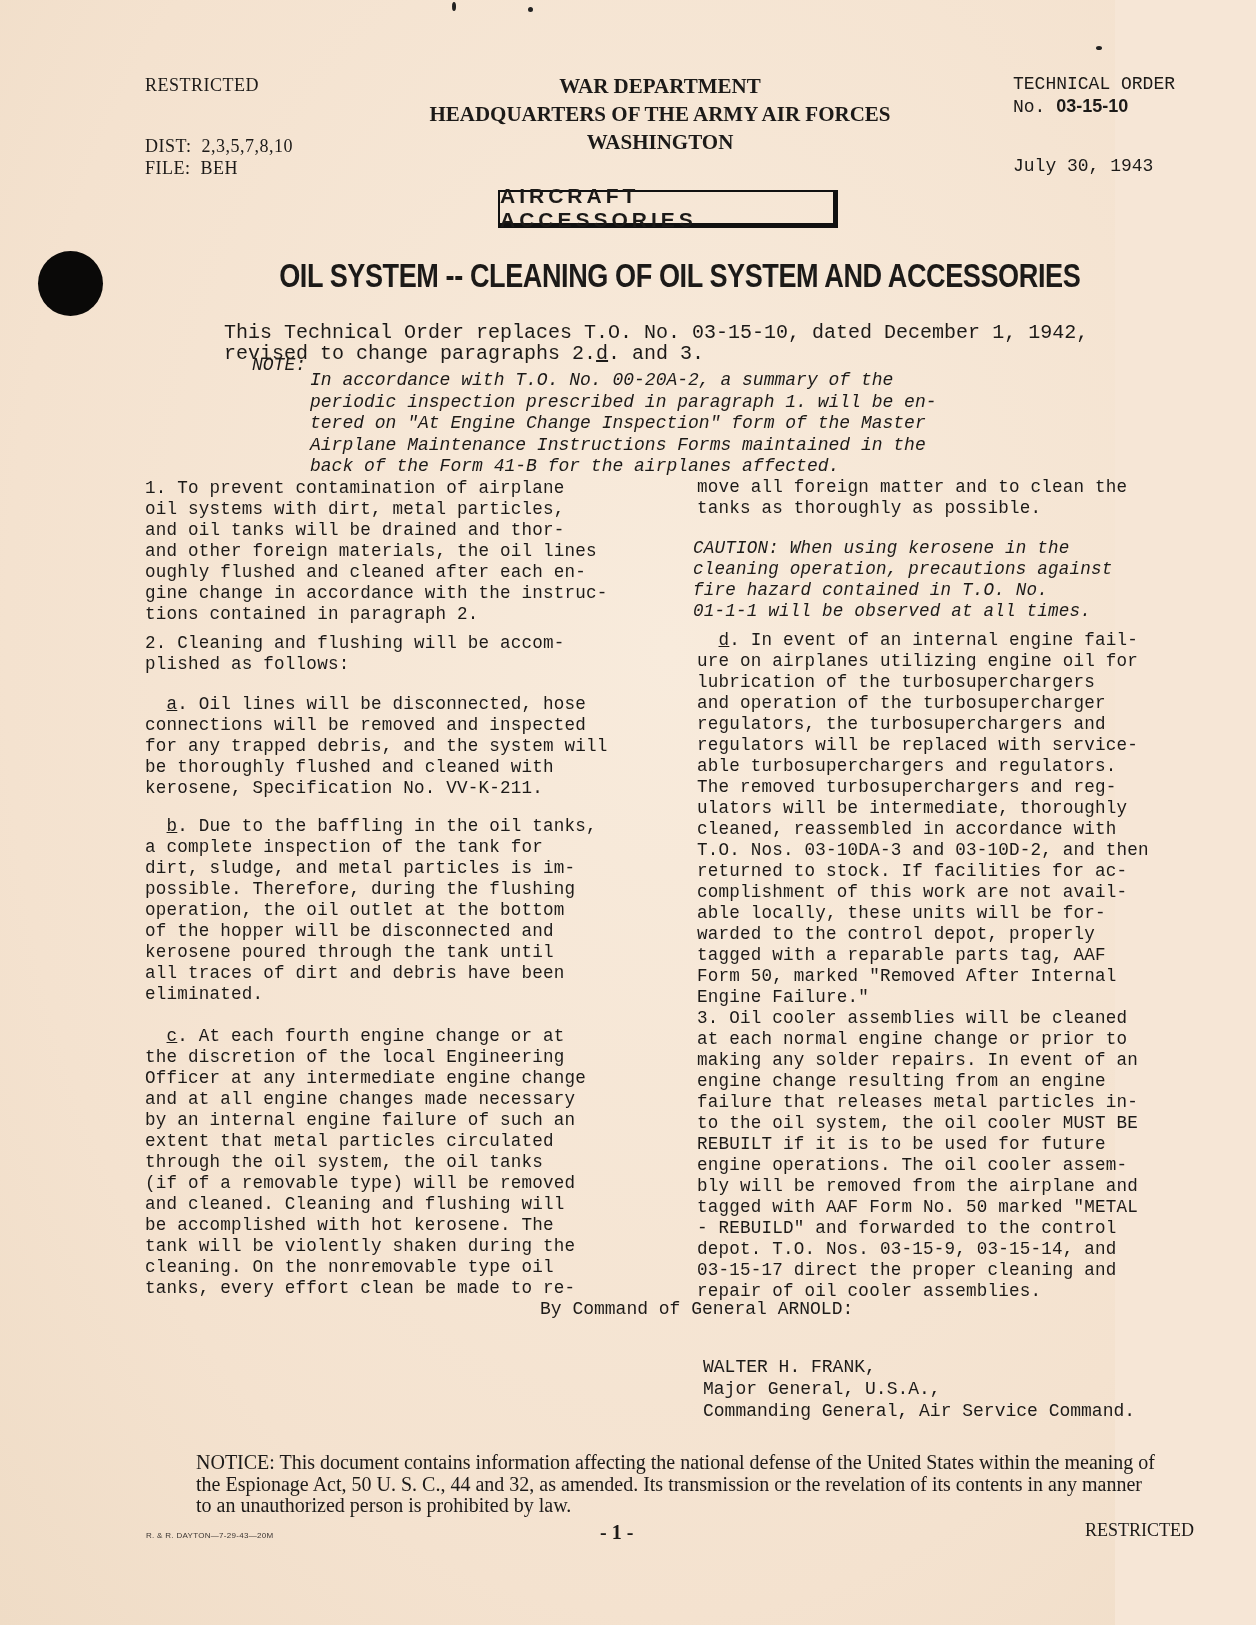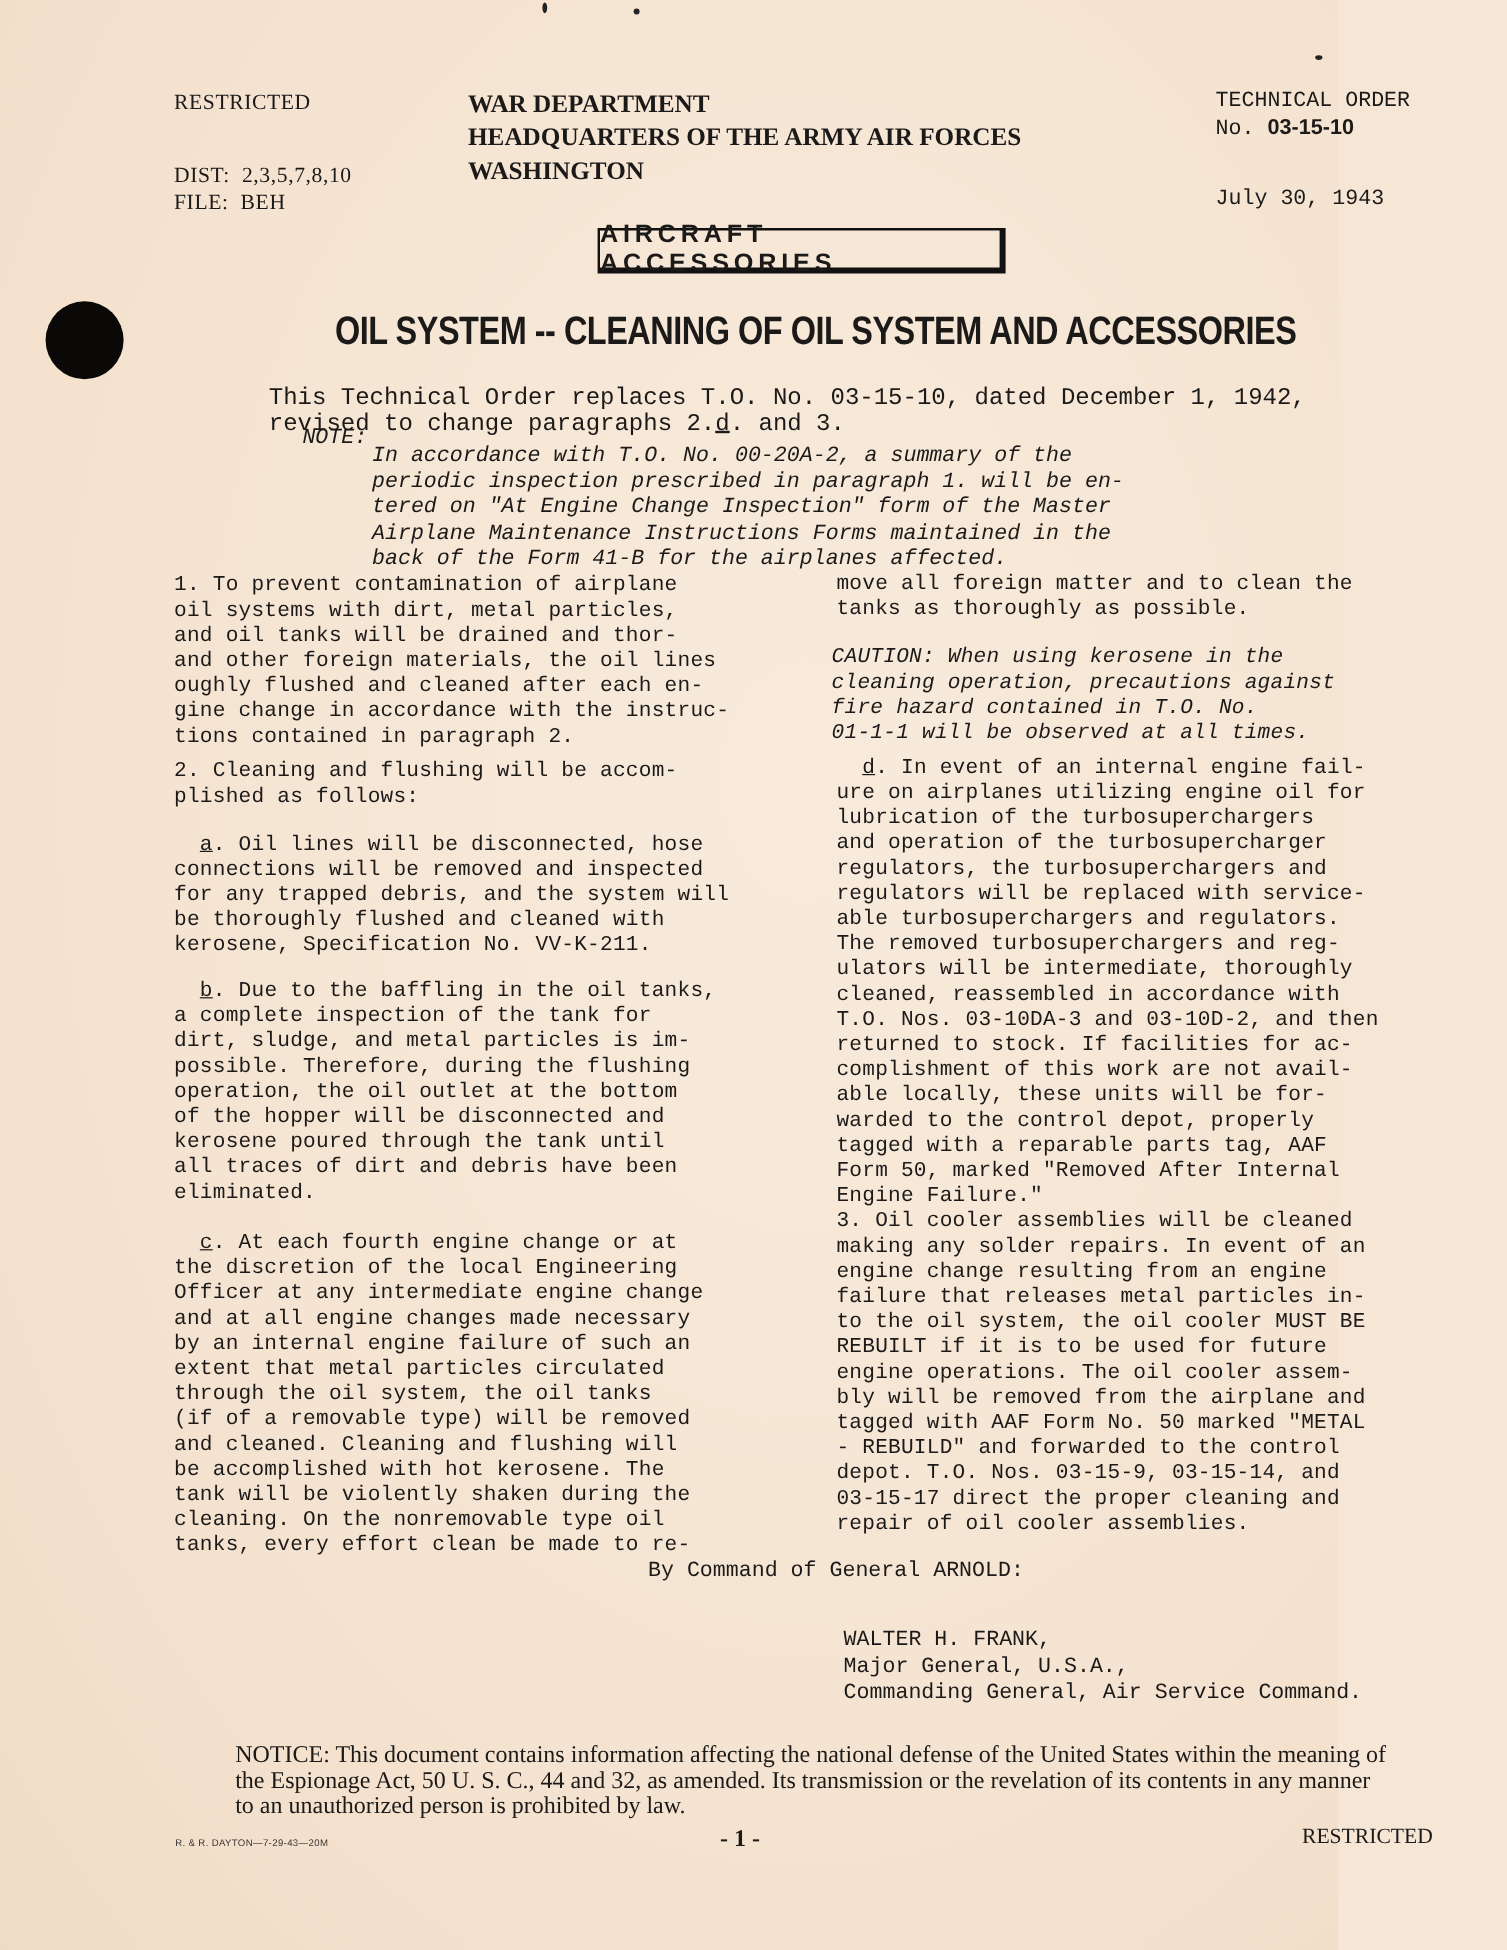--- a/index.html
+++ b/index.html
@@ -11,21 +11,21 @@
       font-family: "Liberation Mono", "DejaVu Sans Mono", monospace;
     }
     .page {
       position: absolute; left: 0; top: 0; width: 1115px; height: 1625px;
       background: radial-gradient(ellipse at 60% 40%, #f8ebdc 0%, #f4e2cf 70%, #efdcc6 100%);
     }
     .abs { position: absolute; white-space: pre; }
 
     
     .hdr-left { left: 145px; font-size: 18px; line-height: 22px; font-family: "Liberation Serif", serif; letter-spacing: 0.5px; }
-    .hdr-center { left: 390px; width: 540px; text-align: left; font-family: "Liberation Serif", serif; font-weight: bold; font-size: 21px; line-height: 28px; }
+    .hdr-center { left: 390px; width: 540px; text-align: center; font-family: "Liberation Serif", serif; font-weight: bold; font-size: 21px; line-height: 28px; }
     .hdr-right { left: 1013px; font-size: 18px; line-height: 21px; font-family: "Liberation Mono", monospace; }
     .tono { font-family: "Liberation Sans Narrow", "Liberation Sans", sans-serif; font-weight: bold; }
 
     .category-box {
       position: absolute; left: 498px; top: 190px; width: 340px; height: 38px;
       border: 2px solid #111; border-right-width: 5px; border-bottom-width: 5px;
       box-sizing: border-box;
       display: flex; align-items: center; justify-content: center;
       font-family: "Liberation Sans", sans-serif; font-weight: bold; font-size: 21px; letter-spacing: 4px;
     }
@@ -177,20 +177,21 @@
     <p>complishment of this work are not avail-</p>
     <p>able locally, these units will be for-</p>
     <p>warded to the control depot, properly</p>
     <p>tagged with a reparable parts tag, AAF</p>
     <p>Form 50, marked "Removed After Internal</p>
     <p>Engine Failure."</p>
   </div>
 
   <div class="col colR" style="top:1008px;">
     <p>3. Oil cooler assemblies will be cleaned</p>
+    <p>at each normal engine change or prior to</p>
     <p>making any solder repairs. In event of an</p>
     <p>engine change resulting from an engine</p>
     <p>failure that releases metal particles in-</p>
     <p>to the oil system, the oil cooler MUST BE</p>
     <p>REBUILT if it is to be used for future</p>
     <p>engine operations. The oil cooler assem-</p>
     <p>bly will be removed from the airplane and</p>
     <p>tagged with AAF Form No. 50 marked "METAL</p>
     <p>- REBUILD" and forwarded to the control</p>
     <p>depot. T.O. Nos. 03-15-9, 03-15-14, and</p>

